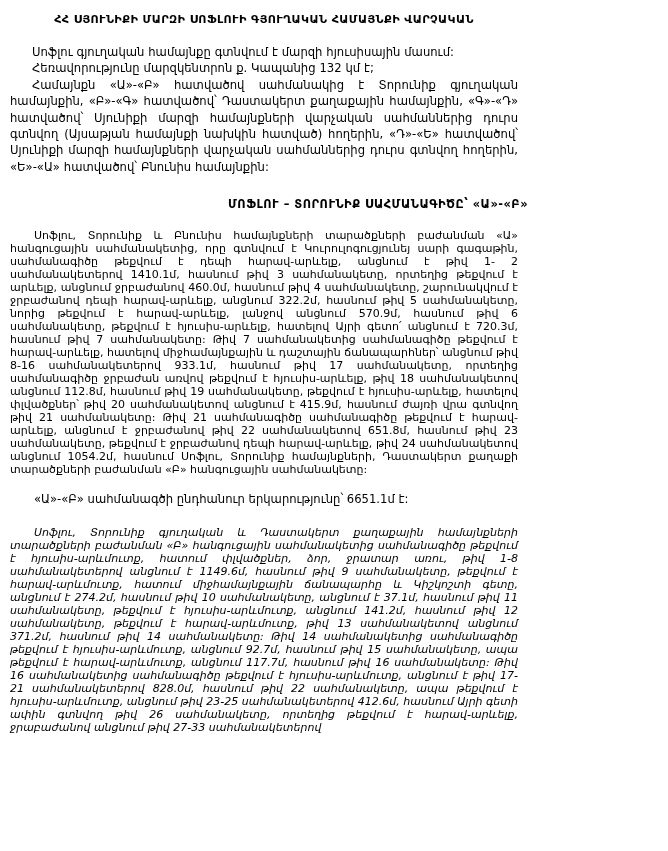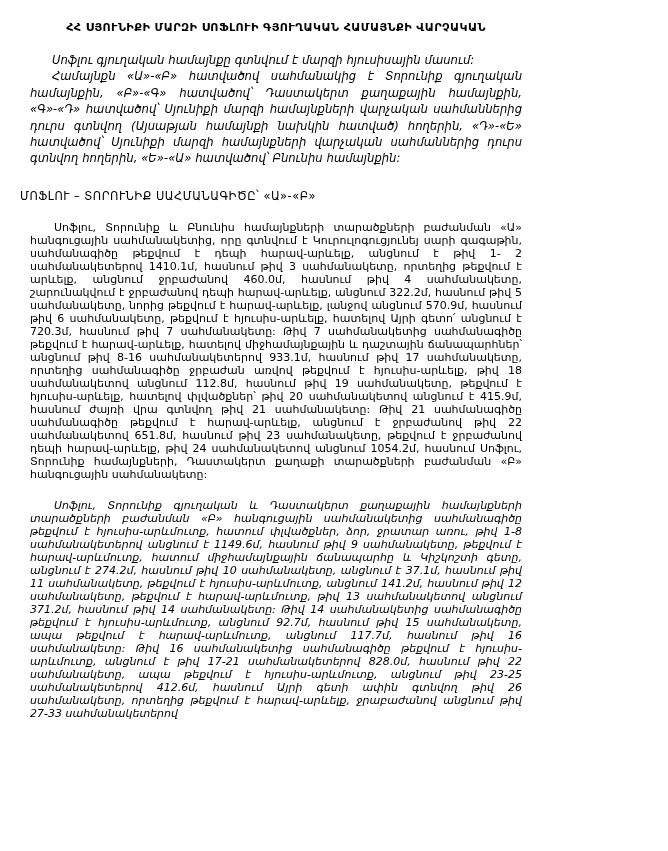--- a/index.html
+++ b/index.html
@@ -13,22 +13,21 @@
     font-family: "DejaVu Sans", "Liberation Sans", sans-serif;
     color: #000000;
     overflow: hidden;
   }
 
   .page {
     position: relative;
     width: 528px;
     height: 851px;
     box-sizing: border-box;
-    padding: 8px;
-    margin-left: 12px;
+    padding: 0;
   }
 
   
   .doc-title {
     text-align: center;
     font-size: 11.2px;
     font-weight: 700;
     letter-spacing: 0.4px;
     line-height: 17px;
     padding-top: 11px;
@@ -40,21 +39,20 @@
   }
 
   
   .body-block {
     margin: 0 10px 0 10px;
     font-size: 11.6px;
     line-height: 16.35px;
     text-align: justify;
     text-justify: inter-word;
     word-spacing: 0.2px;
-    font-style: italic;
   }
   .body-block p {
     margin: 0;
     text-indent: 0;
   }
 
   .intro {
     margin-top: 16px;
   }
   .intro p {
@@ -62,23 +60,23 @@
     text-indent: 22px;
     line-height: 16.4px;
   }
   .intro p.wrap {
     text-align: justify;
     text-indent: 22px;
   }
 
   
   .section-heading {
-    text-align: left;
+    text-align: right;
     font-size: 11.4px;
-    font-weight: 400;
+    font-weight: 700;
     letter-spacing: 0.5px;
     text-transform: uppercase;
     white-space: nowrap;
   }
   .sh-1 { margin-top: 22px; }
   .sh-2 { margin-top: 26px; }
 
   
   .para {
     margin: 0 10px;
@@ -105,24 +103,26 @@
 <body>
 
 <div class="page">
 
   <div class="doc-title">
     <span class="tline">ՀՀ ՍՅՈՒՆԻՔԻ ՄԱՐԶԻ ՍՈՖԼՈՒԻ  ԳՅՈՒՂԱԿԱՆ ՀԱՄԱՅՆՔԻ ՎԱՐՉԱԿԱՆ</span>
   </div>
 
   <div class="body-block intro">
     <p>Սոֆլու  գյուղական  համայնքը գտնվում է մարզի հյուսիսային մասում:</p>
+    <p>Հեռավորությունը  մարզկենտրոն ք. Կապանից   132 կմ է;</p>
     <p class="wrap">Համայնքն «Ա»-«Բ» հատվածով սահմանակից է Տորունիք գյուղական  համայնքին, «Բ»-«Գ» հատվածով՝ Դաստակերտ քաղաքային համայնքին, «Գ»-«Դ» հատվածով՝ Սյունիքի մարզի համայնքների վարչական սահմաններից դուրս գտնվող (Այսաթյան համայնքի նախկին հատված) հողերին, «Դ»-«Ե» հատվածով՝ Սյունիքի մարզի համայնքների վարչական սահմաններից դուրս գտնվող հողերին, «Ե»-«Ա» հատվածով՝ Բնունիս համայնքին:</p>
   </div>
 
   <div class="section-heading sh-1">ՄՈՖԼՈՒ – ՏՈՐՈՒՆԻՔ ՍԱՀՄԱՆԱԳԻԾԸ՝  «Ա»-«Բ»</div>
 
   <div class="para para-1">Սոֆլու, Տորունիք և Բնունիս  համայնքների տարածքների բաժանման «Ա» հանգուցային սահմանակետից, որը գտնվում է Կուրուլոգուցյունեյ սարի գագաթին,  սահմանագիծը թեքվում է դեպի հարավ-արևելք, անցնում է թիվ 1- 2 սահմանակետերով 1410.1մ, հասնում թիվ 3 սահմանակետը, որտեղից  թեքվում է արևելք, անցնում ջրբաժանով 460.0մ, հասնում թիվ 4 սահմանակետը, շարունակվում է ջրբաժանով դեպի հարավ-արևելք, անցնում 322.2մ, հասնում թիվ 5 սահմանակետը, նորից թեքվում է հարավ-արևելք, լանջով անցնում 570.9մ, հասնում թիվ 6 սահմանակետը, թեքվում է հյուսիս-արևելք, հատելով Այրի գետո՛ անցնում է 720.3մ, հասնում թիվ 7 սահմանակետը: Թիվ 7 սահմանակետից սահմանագիծը թեքվում է հարավ-արևելք, հատելով միջհամայնքային և դաշտային ճանապարհներ՝ անցնում թիվ 8-16 սահմանակետերով 933.1մ, հասնում թիվ 17 սահմանակետը, որտեղից  սահմանագիծը ջրբաժան առվով թեքվում է հյուսիս-արևելք, թիվ 18 սահմանակետով անցնում  112.8մ, հասնում թիվ 19 սահմանակետը, թեքվում է հյուսիս-արևելք, հատելով փլվածքներ՝ թիվ 20 սահմանակետով անցնում է 415.9մ, հասնում ժայռի վրա գտնվող  թիվ 21 սահմանակետը: Թիվ 21 սահմանագիծը սահմանագիծը թեքվում է հարավ-արևելք, անցնում է ջրբաժանով  թիվ 22 սահմանակետով 651.8մ, հասնում թիվ 23 սահմանակետը, թեքվում  է ջրբաժանով դեպի հարավ-արևելք, թիվ 24 սահմանակետով անցնում  1054.2մ,  հասնում Սոֆլու,  Տորունիք համայնքների,  Դաստակերտ քաղաքի տարածքների բաժանման «Բ» հանգուցային սահմանակետը:</div>
 
+  <div class="total-line">«Ա»-«Բ» սահմանագծի  ընդհանուր երկարությունը՝  6651.1մ է:</div>
 
 
   <div class="para para-2">Սոֆլու, Տորունիք գյուղական  և Դաստակերտ քաղաքային համայնքների տարածքների բաժանման «Բ» հանգուցային սահմանակետից սահմանագիծը թեքվում է հյուսիս-արևմուտք, հատում փլվածքներ, ձոր, ջրատար առու, թիվ 1-8 սահմանակետերով անցնում է 1149.6մ, հասնում թիվ 9 սահմանակետը, թեքվում է հարավ-արևմուտք, հատում միջհամայնքային ճանապարհը և Կիշկոշտի գետը, անցնում է 274.2մ, հասնում թիվ 10 սահմանակետը, անցնում է 37.1մ, հասնում թիվ 11 սահմանակետը, թեքվում է հյուսիս-արևմուտք, անցնում 141.2մ, հասնում թիվ 12 սահմանակետը, թեքվում է հարավ-արևմուտք, թիվ 13 սահմանակետով անցնում 371.2մ, հասնում թիվ 14 սահմանակետը: Թիվ 14 սահմանակետից սահմանագիծը թեքվում է հյուսիս-արևմուտք, անցնում 92.7մ, հասնում թիվ 15 սահմանակետը, ապա  թեքվում է հարավ-արևմուտք, անցնում 117.7մ, հասնում թիվ 16 սահմանակետը: Թիվ 16 սահմանակետից սահմանագիծը թեքվում է հյուսիս-արևմուտք, անցնում է թիվ 17-21 սահմանակետերով 828.0մ, հասնում թիվ 22 սահմանակետը, ապա թեքվում է հյուսիս-արևմուտք, անցնում  թիվ 23-25 սահմանակետերով 412.6մ, հասնում Այրի գետի ափին գտնվող թիվ 26 սահմանակետը, որտեղից թեքվում է հարավ-արևելք, ջրաբաժանով անցնում թիվ 27-33 սահմանակետերով</div>
 
 </div>
 
 </body></html>

